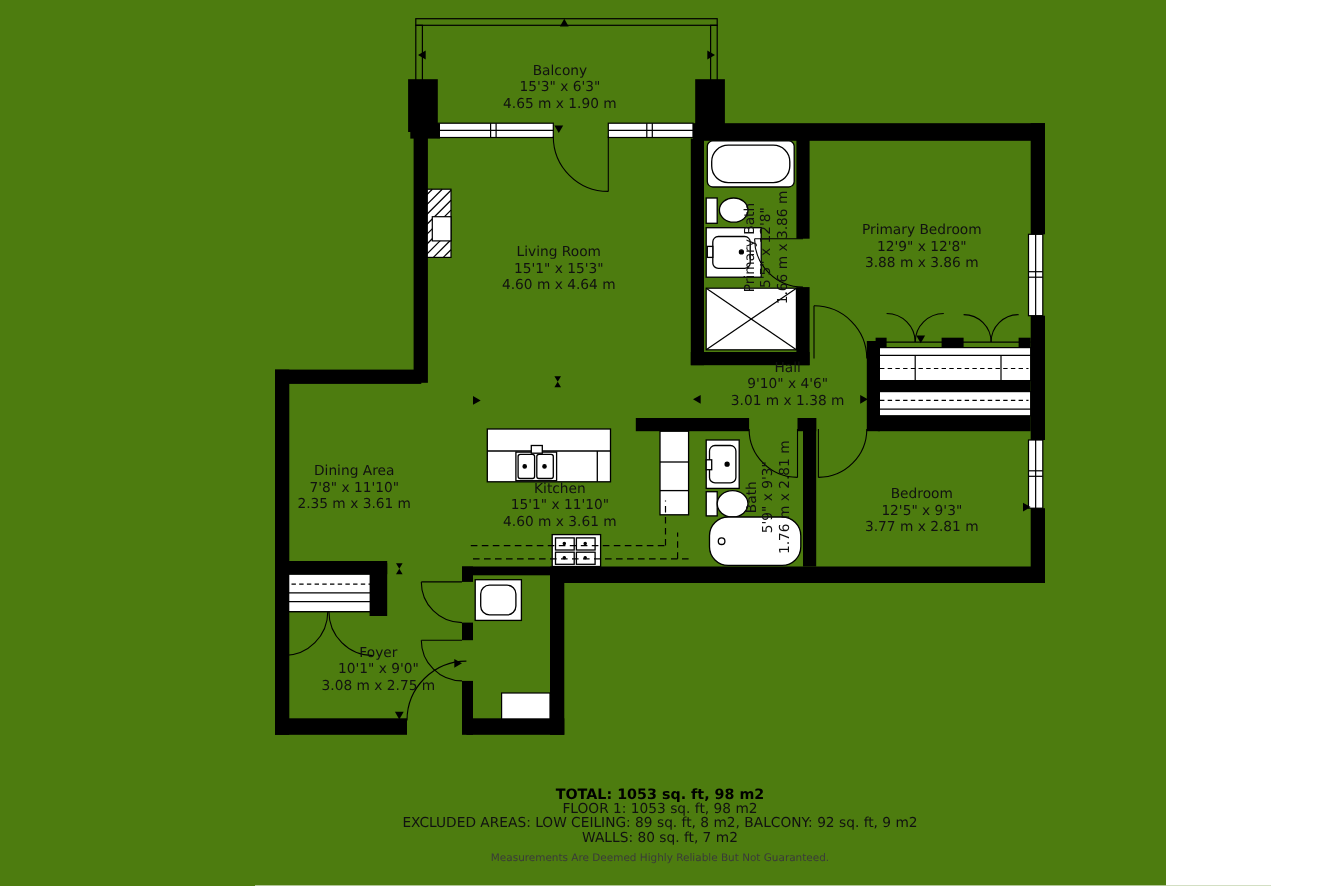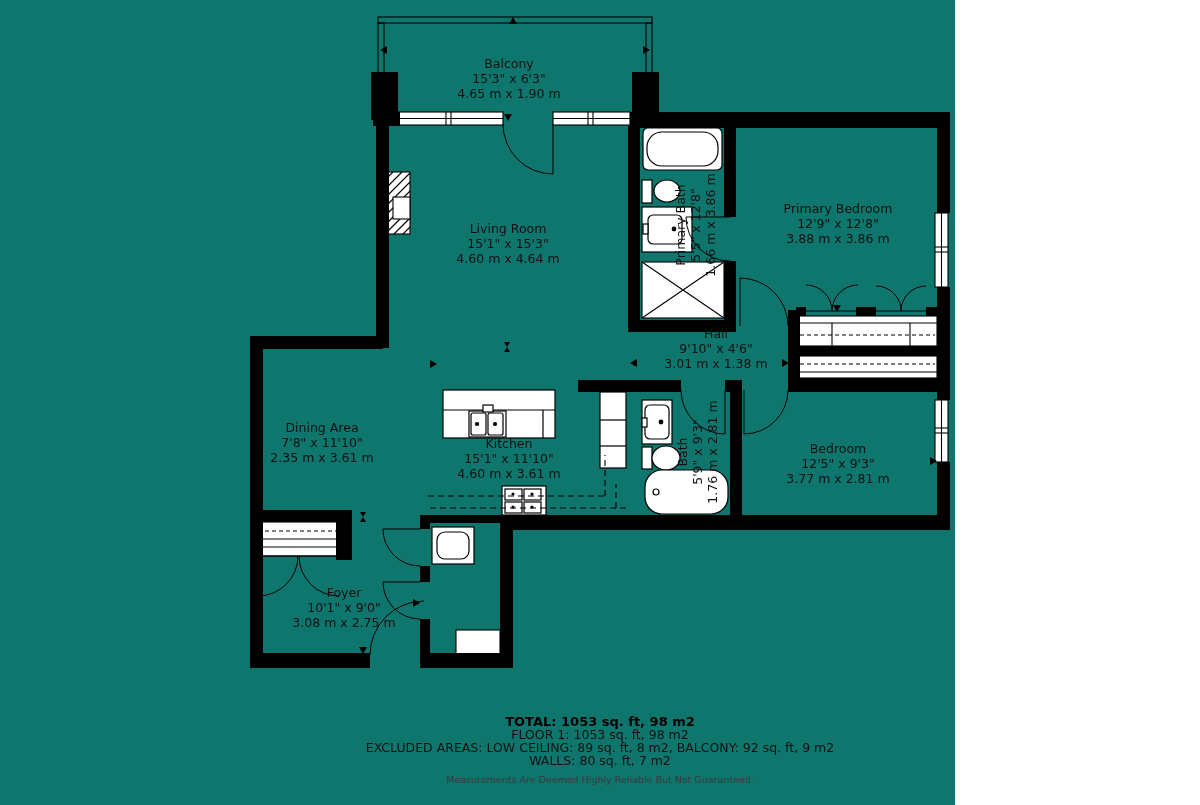--- a/index.html
+++ b/index.html
@@ -1,16 +1,16 @@
 <!DOCTYPE html>
 <html><head>
 <meta charset="utf-8">
 <style>
   html,body{margin:0;padding:0;background:#ffffff;}
-  .stage{width:955px;height:805px;position:relative;background:#0f766e;overflow:hidden;}
+  .stage{width:1060px;height:805px;position:relative;background:#4d7c0f;overflow:hidden;}
   svg text{font-family:"DejaVu Sans", sans-serif;}
   .lbl{font-size:12.5px;fill:#111;text-anchor:middle;}
   .sum{font-size:12.5px;fill:#111;text-anchor:middle;}
   .sum-bold{font-size:13px;font-weight:bold;fill:#000;text-anchor:middle;}
   .disc{font-size:9.5px;fill:#3a3a3a;text-anchor:middle;}
   .wall{fill:#000;stroke:none;}
   .fixture{stroke:#000;stroke-width:1.2;fill:#fff;}
   .thin{stroke:#000;stroke-width:1.1;fill:none;}
   .arc{stroke:#000;stroke-width:1;fill:none;}
   .dash{stroke:#000;stroke-width:1.1;fill:none;stroke-dasharray:6 4;}

